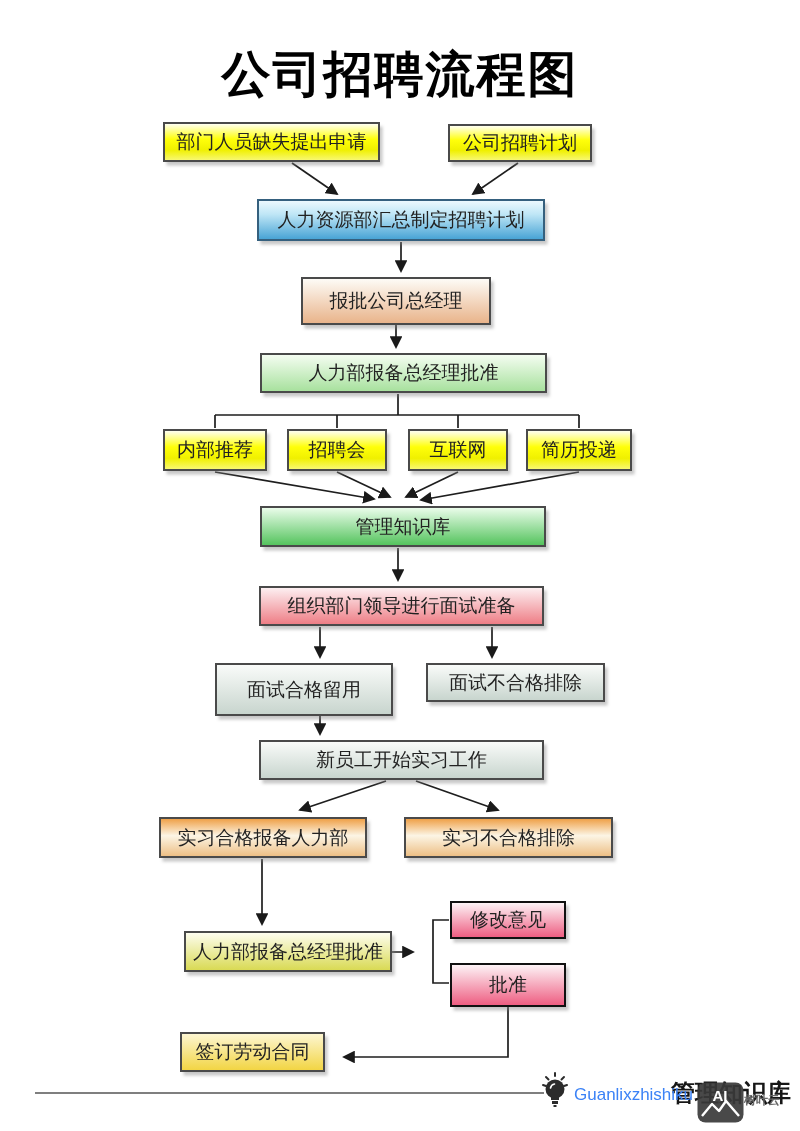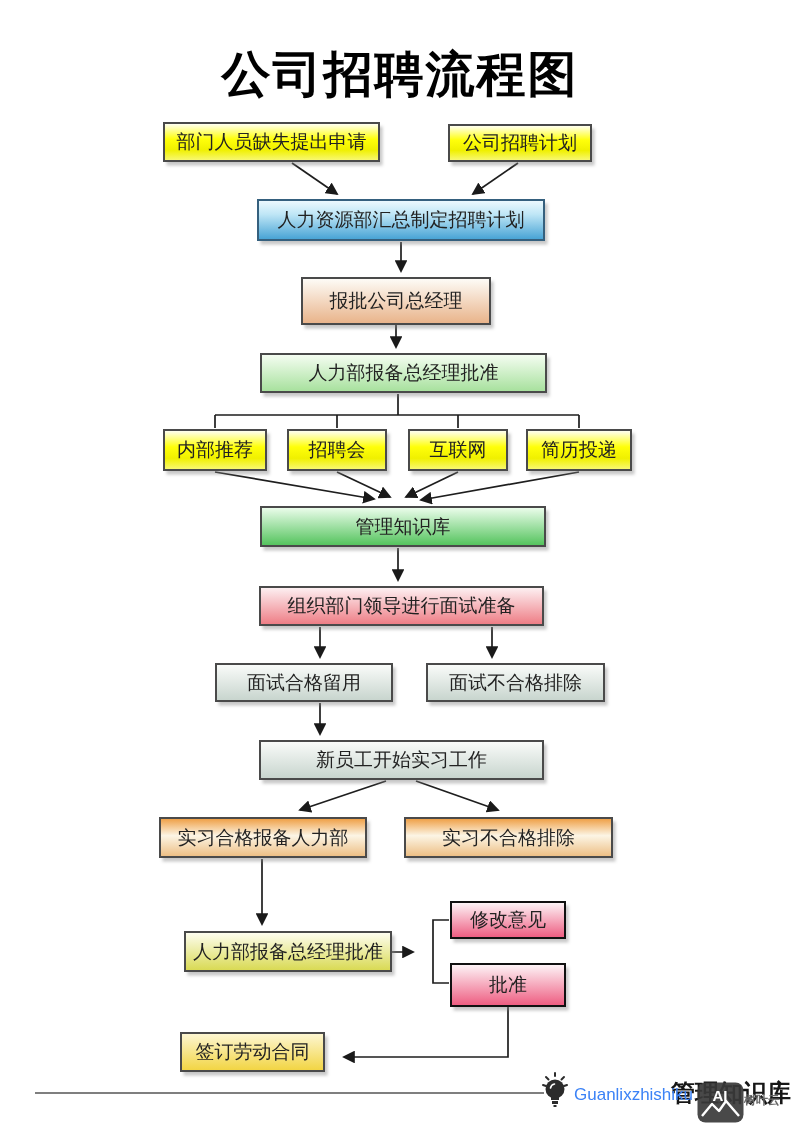--- a/index.html
+++ b/index.html
@@ -27,21 +27,21 @@
   .n-plan{left:448px;top:124px;width:144px;height:38px;}
   .n-hr{left:257px;top:199px;width:288px;height:42px;}
   .n-gm{left:301px;top:277px;width:190px;height:48px;}
   .n-prep{left:260px;top:353px;width:287px;height:40px;}
   .n-internal{left:163px;top:429px;width:104px;height:42px;}
   .n-jobfair{left:287px;top:429px;width:100px;height:42px;}
   .n-internet{left:408px;top:429px;width:100px;height:42px;}
   .n-resume{left:526px;top:429px;width:106px;height:42px;}
   .n-screen{left:260px;top:506px;width:286px;height:41px;}
   .n-iprep{left:259px;top:586px;width:285px;height:40px;}
-  .n-ipass{left:215px;top:663px;width:178px;height:39px;}
+  .n-ipass{left:215px;top:663px;width:178px;height:53px;}
   .n-ifail{left:426px;top:663px;width:179px;height:39px;}
   .n-intern{left:259px;top:740px;width:285px;height:40px;}
   .n-tpass{left:159px;top:817px;width:208px;height:41px;}
   .n-tfail{left:404px;top:817px;width:209px;height:41px;}
   .n-report{left:159px;top:931px;width:208px;height:41px;margin-left:25px;}
   .n-revise{left:450px;top:901px;width:116px;height:38px;}
   .n-approve{left:450px;top:963px;width:116px;height:44px;}
   .n-contract{left:180px;top:1032px;width:145px;height:40px;}
   
   .footer-brand{position:absolute;left:574px;top:1085px;font-size:17px;color:#3b82f6;z-index:3;}

